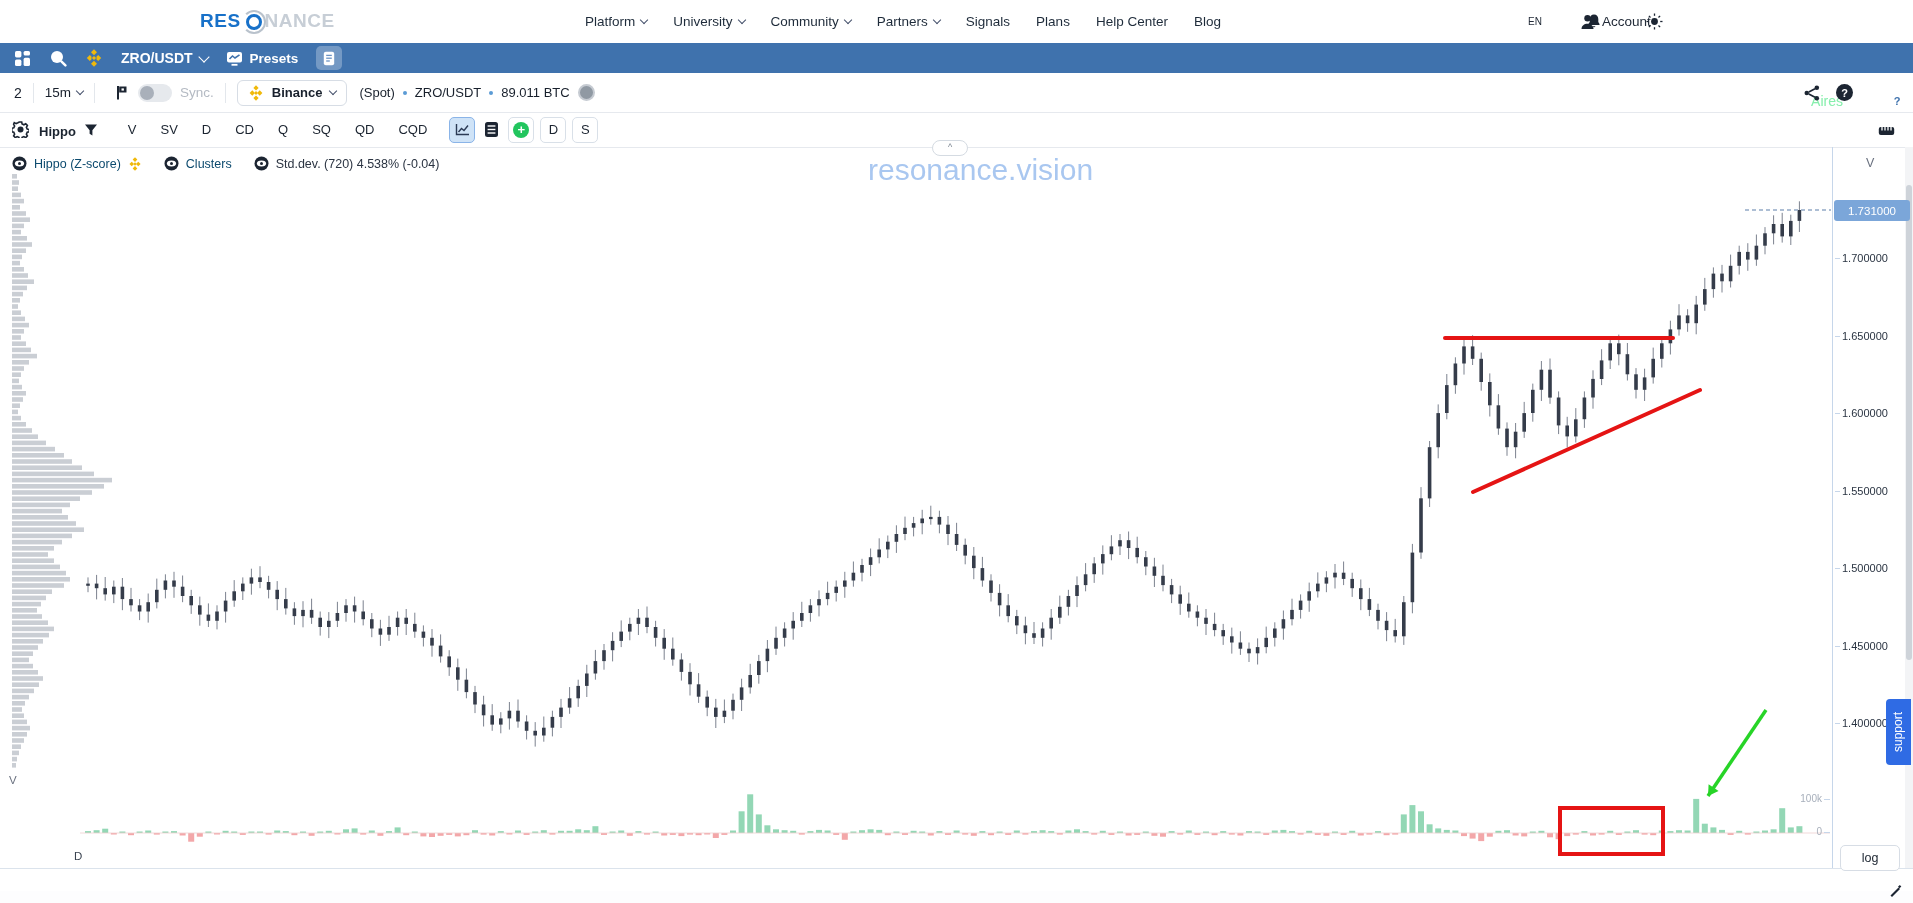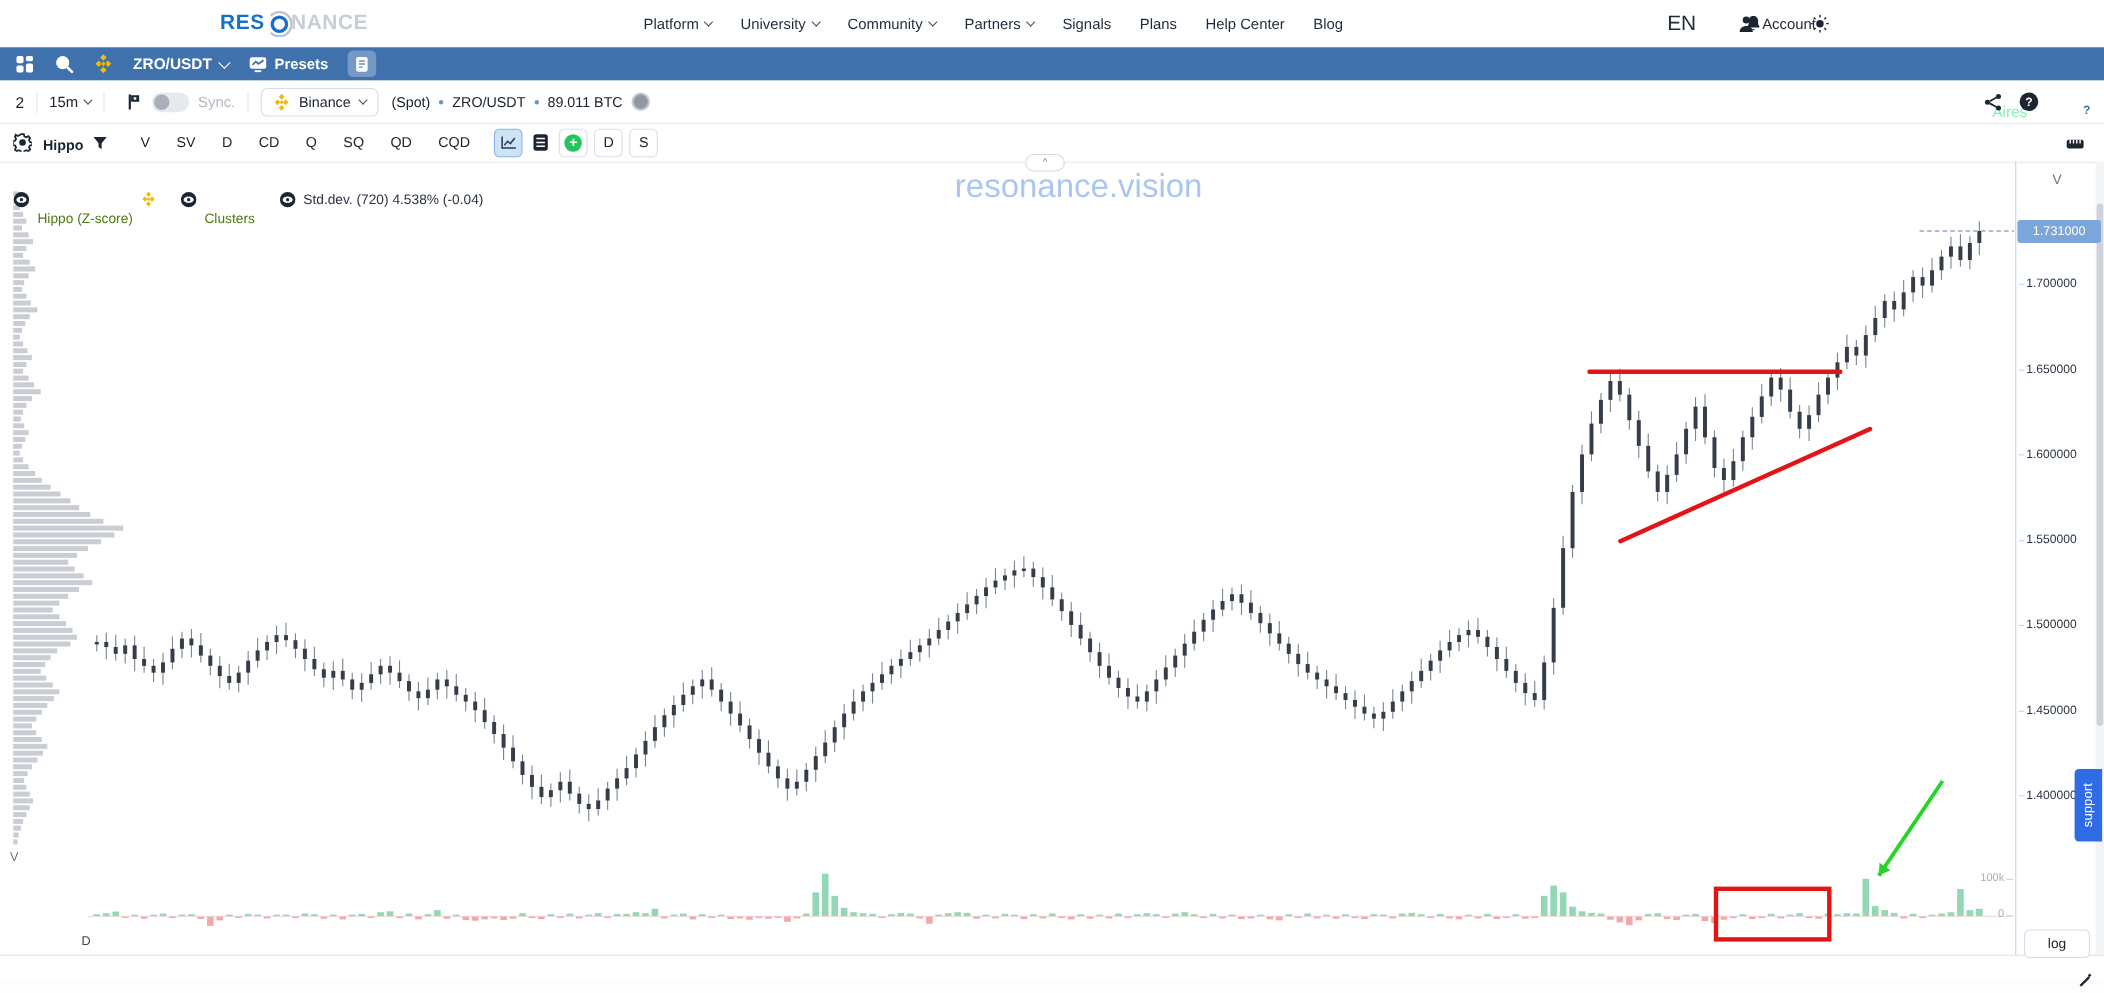--- a/index.html
+++ b/index.html
@@ -11,21 +11,21 @@
   #logo .p1{color:#1871c9;}
   #logo .p2{color:#c7ced6;}
   .ringwrap{position:relative;width:22px;height:22px;margin:0 1px;}
   .ring-outer{position:absolute;left:0;top:0;width:20px;height:20px;border:2px solid #b9c2cc;border-radius:50%;border-left-color:transparent;}
   .ring-inner{position:absolute;left:4px;top:4px;width:10px;height:10px;border:3px solid #1871c9;border-radius:50%;}
   .navitems{left:585px;top:0;height:43px;display:flex;align-items:center;gap:26px;font-size:13.5px;color:#1e2b3a;}
   .navitem{display:flex;align-items:center;gap:6px;cursor:pointer;justify-content:center;}
   .chev{width:7px;height:7px;border-right:1.6px solid #44506a;border-bottom:1.6px solid #44506a;transform:rotate(45deg);margin-top:-3px;}
   .chev.white{border-color:#fff;}
   .chev.small{width:5px;height:5px;}
-  #nav-right{right:250px;top:0;height:43px;display:flex;align-items:center;gap:44px;position:absolute;font-size:19px;}
+  #nav-right{right:250px;top:0;height:43px;display:flex;align-items:center;gap:44px;position:absolute;font-size:10px;}
   #account{left:1580px;top:0;height:43px;display:flex;align-items:center;gap:7px;font-size:13.5px;}
   
   #bluebar{left:0;top:43px;width:1913px;height:30px;background:#3f72ad;display:flex;align-items:center;color:#fff;}
   #bluebar .lft{display:flex;align-items:center;gap:18px;margin-left:14px;}
   #pair-label{font-weight:bold;font-size:14px;display:flex;align-items:center;gap:7px;}
   #presets{display:flex;align-items:center;gap:7px;font-size:13.5px;font-weight:bold;}
   .bluebtn{background:rgba(255,255,255,.28);border-radius:5px;width:26px;height:24px;display:flex;align-items:center;justify-content:center;}
   #bluebar .rgt{position:absolute;right:8px;top:43px;height:30px;display:flex;align-items:center;gap:14px;}
   #aires{display:flex;align-items:center;gap:7px;color:#86efac;font-size:14px;}
   .aring{width:15px;height:15px;border:2px solid #fff;border-radius:50%;position:relative;}
@@ -48,21 +48,21 @@
   #indrow{left:0;top:112px;width:1913px;height:35px;border-bottom:1px solid #e6e9ee;display:flex;align-items:center;font-size:13px;color:#1b2430;}
   #indrow .name{font-weight:bold;margin:4px 8px 0 10px;text-align:right;}
   .lbtn{margin:0 12px;cursor:pointer;font-size:13px;}
   .sqbtn{border:1px solid #d9e0e8;border-radius:5px;height:24px;min-width:24px;display:flex;align-items:center;justify-content:center;margin:0 3px;cursor:pointer;background:#fff;}
   .sqbtn.hl{background:#cfe3f7;border-color:#8ab4e8;}
   .greenplus{width:16px;height:16px;border-radius:50%;background:#22c55e;color:#fff;font-size:13px;line-height:15px;text-align:center;font-weight:bold;}
   
   #chart{left:0;top:147px;width:1913px;height:721px;}
   #legend{left:12px;top:156px;display:flex;align-items:center;gap:22px;font-size:12.5px;z-index:5;}
   .leg-item{display:flex;align-items:center;gap:7px;}
-  .leg-muted{color:#4d7c0f;margin-top:36px;}
+  .leg-muted{color:#0c4a6e;}
   .leg-dark{color:#2b3442;}
   #watermark{left:868px;top:153px;font-size:30px;color:#a9c7f0;z-index:4;}
   #collapse-pill{left:932px;top:140px;width:34px;height:14px;background:#fff;border:1px solid #d5dbe2;border-radius:8px;color:#7a8490;font-size:9px;text-align:center;line-height:12px;z-index:6;}
   #price-axis-line{left:1832px;top:147px;width:1px;height:721px;background:#c6d6ea;}
   .ptick{position:absolute;font-size:11px;color:#2a3442;}
   .ptick .dash{position:absolute;left:-7px;top:6px;width:5px;height:1px;background:#c6d6ea;}
   #price-badge{left:1834px;top:198px;width:76px;height:21px;background:#7ba6d9;border-radius:3px;color:#fff;font-size:11.5px;display:flex;align-items:center;justify-content:center;z-index:5;}
   #vaxis-label{left:1866px;top:156px;font-size:12.5px;color:#6b7280;}
   #vleft-label{left:9px;top:774px;font-size:11.5px;color:#6b7280;}
   #dleft-label{left:74px;top:850px;font-size:11.5px;color:#3a4350;}
@@ -250,21 +250,21 @@
         <svg width="16" height="16" viewBox="0 0 18 18">
             <g fill="#f0b90b">
               <rect x="6.9" y="1.2" width="4.2" height="4.2" transform="rotate(45 9 3.3)"></rect>
               <rect x="2.7" y="6.9" width="4.2" height="4.2" transform="rotate(45 4.8 9)"></rect>
               <rect x="11.1" y="6.9" width="4.2" height="4.2" transform="rotate(45 13.2 9)"></rect>
               <rect x="7.5" y="7.5" width="3" height="3" transform="rotate(45 9 9)"></rect>
               <rect x="6.9" y="12.6" width="4.2" height="4.2" transform="rotate(45 9 14.7)"></rect>
             </g>
           </svg>
       </span>
-      <span style="font-weight:normal;text-align:center;">Binance</span>
+      <span style="font-weight:bold;text-align:center;">Binance</span>
       <span class="chev small"></span>
     </span>
     <span style="margin-left:12px;">(Spot)</span>
     <span class="muted-dot"></span>
     <span>ZRO/USDT</span>
     <span class="muted-dot"></span>
     <span>89.011 BTC</span>
     <span class="gray-dot"></span>
     <span class="rgt">
       <span class="icon">

